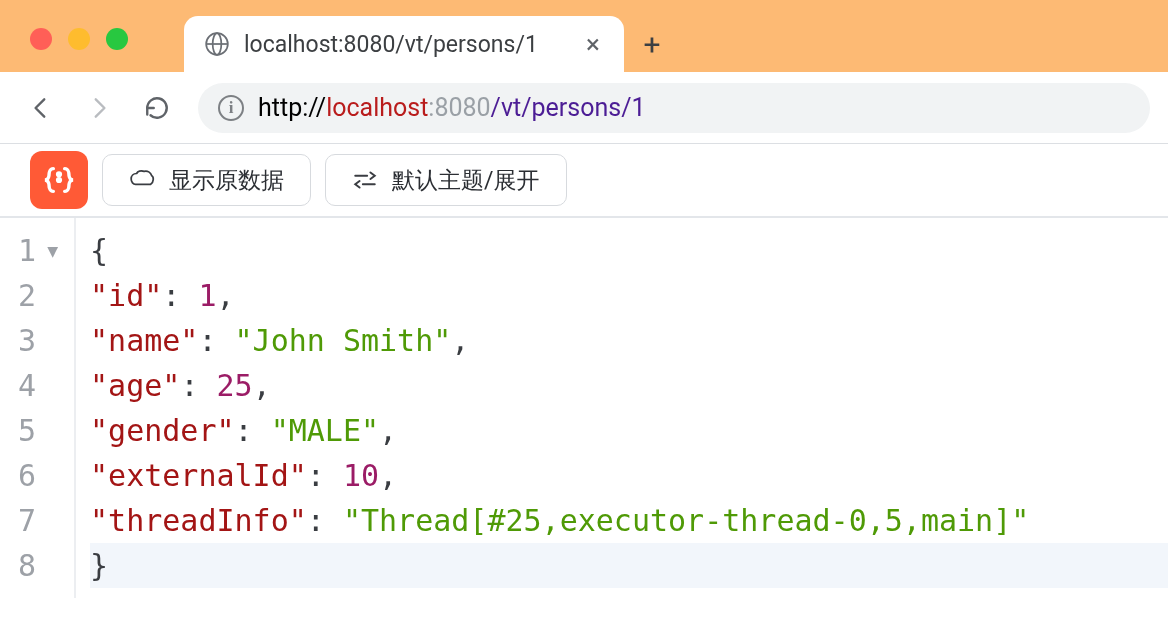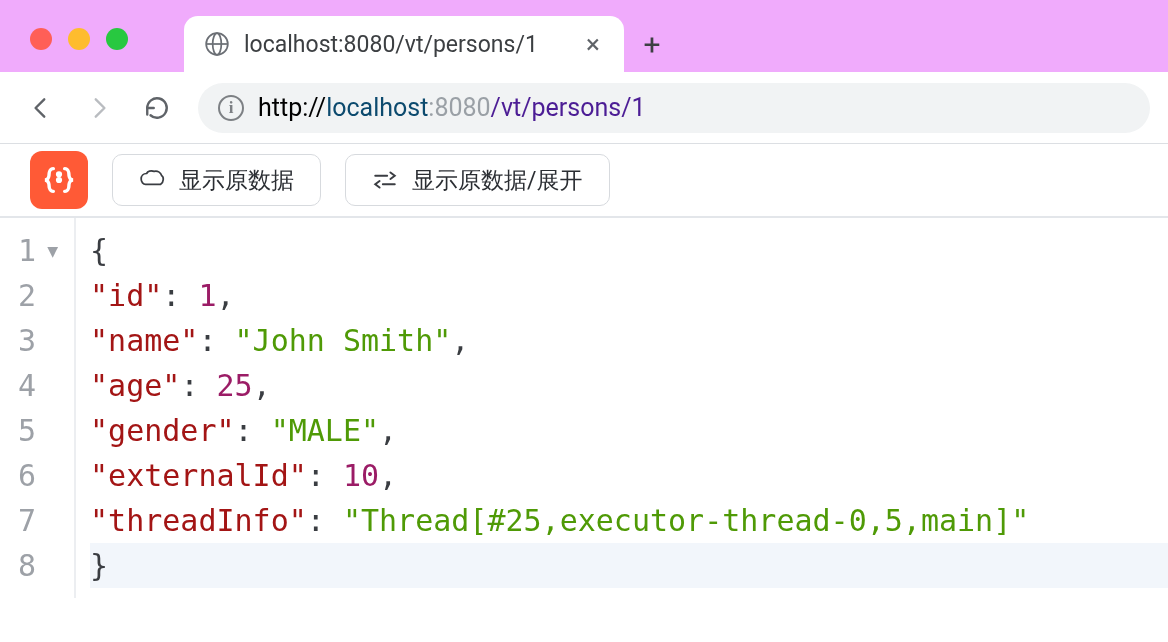--- a/index.html
+++ b/index.html
@@ -7,21 +7,21 @@
     font-family: -apple-system, BlinkMacSystemFont, "Segoe UI", Roboto, sans-serif;
     background: #fff;
     width: 1168px;
     height: 642px;
     overflow: hidden;
   }
 
   
   .titlebar {
     height: 72px;
-    background: #f0abfc;
+    background: #fdba74;
     display: flex;
     align-items: flex-end;
     padding-left: 24px;
     position: relative;
   }
   .traffic-lights {
     position: absolute;
     top: 28px;
     left: 30px;
     display: flex;
@@ -106,33 +106,33 @@
     color:#5f6368;
     margin-left: 6px;
   }
   .addressbar .info-icon {
     width:26px;height:26px;border:2px solid #7d8084;border-radius:50%;
     display:flex;align-items:center;justify-content:center;
     font-size:17px;font-weight:600;color:#7d8084;
     font-family: Georgia, serif;
   }
   .addr-proto { color:#000000; }
-  .addr-host { color:#0c4a6e; }
+  .addr-host { color:#b91c1c; }
   .addr-port { color:#9aa0a6; }
   .addr-path { color:#4c1d95; }
 
   
   .ext-toolbar {
     height: 74px;
     background:#ffffff;
     border-bottom: 2px solid #e3e6ea;
     display:flex;
     align-items:center;
     padding: 0 30px 0 30px;
-    gap: 24px;
+    gap: 14px;
   }
   .ext-logo {
     width: 58px; height:58px;
     background:#ff5a36;
     border-radius: 12px;
     display:flex;align-items:center;justify-content:center;
     color:white;
   }
   .ext-btn {
     height: 52px;
@@ -251,21 +251,21 @@
       </svg>
     <span>显示原数据</span>
   </div>
   <div class="ext-btn">
     <svg width="26" height="22" viewBox="0 0 24 20" fill="none" stroke="#3a3d42" stroke-width="1.8" stroke-linecap="round">
         <line x1="3" y1="6" x2="14" y2="6"></line>
         <polyline points="17 3 21 6 17 9" fill="none"></polyline>
         <line x1="21" y1="14" x2="10" y2="14"></line>
         <polyline points="7 11 3 14 7 17" fill="none"></polyline>
       </svg>
-    <span>显示原数据/展开</span>
+    <span>默认主题/展开</span>
   </div>
 </div>
 
 <div class="viewer">
   <div class="gutter">
     <div class="ln">
         <span>1</span>
         <span class="fold">▼</span>
       </div>
     <div class="ln">

